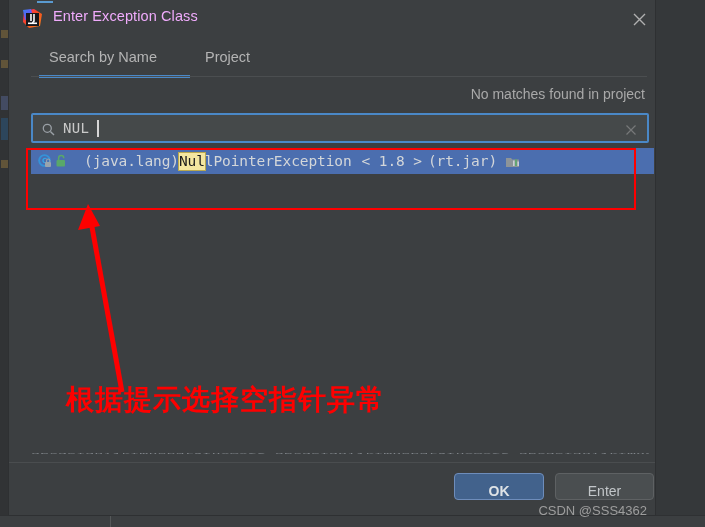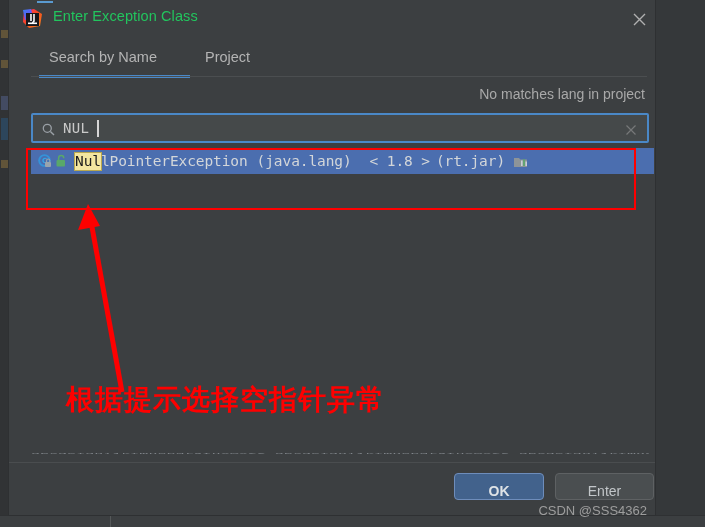--- a/index.html
+++ b/index.html
@@ -84,21 +84,21 @@
   }
   .app-icon {
     position: absolute;
     left: 13px; top: 8px;
     width: 21px; height: 21px;
   }
   .title-text {
     position: absolute;
     left: 44px; top: 8px;
     font-size: 14.5px;
-    color: #22c55e;
+    color: #f0abfc;
     letter-spacing: .1px;
   }
   .close-btn {
     position: absolute;
     left: 612px; top: 4px;
     width: 36px; height: 30px;
     display: flex;
     align-items: center;
     justify-content: center;
   }
@@ -397,21 +397,21 @@
       <div class="tab tab-search">
         <span>Search by Name</span>
       </div>
       <div class="tab tab-project">
         <span>Project</span>
       </div>
       <div class="tab-underline"></div>
     </div>
     <div class="tabs-hairline"></div>
 
-    <div class="no-matches">No matches lang in project</div>
+    <div class="no-matches">No matches found in project</div>
 
     <div class="search-field">
       <div class="search-icon">
         <svg width="13" height="13" viewBox="0 0 13 13">
           <circle cx="5.3" cy="5.3" r="4" stroke="#9aa0a6" stroke-width="1.3" fill="none"></circle>
           <path d="M8.4 8.4 L12 12" stroke="#9aa0a6" stroke-width="1.4" fill="none"></path>
         </svg>
       </div>
       <div class="search-value">NUL</div>
       <div class="caret"></div>
@@ -432,23 +432,23 @@
             <rect x="8" y="9" width="6" height="5" rx="1" fill="#9aa4ad"></rect>
             <path d="M9.6 9 v-1.4 a1.6 1.6 0 0 1 3.2 0 V9" stroke="#9aa4ad" stroke-width="1.1" fill="none"></path>
           </svg>
         </span>
         <span class="icon-unlock">
           <svg width="14" height="14" viewBox="0 0 14 14">
             <rect x="2.5" y="6" width="8.5" height="6.5" rx="1" fill="#59a869"></rect>
             <path d="M4.6 6 V4.2 a2.6 2.6 0 0 1 5.2 0" stroke="#59a869" stroke-width="1.5" fill="none"></path>
           </svg>
         </span>
+        <span class="result-text" style="margin-left:9px;">(java.lang)</span>
         <span class="result-text"><span class="hl">Nul</span><span>lPointerException</span></span>
-        <span class="result-text" style="margin-left:9px;">(java.lang)</span>
-        <span class="result-text" style="margin-left:18px;">&lt; 1.8 &gt;</span>
+        <span class="result-text" style="margin-left:10px;">&lt; 1.8 &gt;</span>
         <span class="result-text" style="margin-left:6px;">(rt.jar)</span>
         <span class="icon-jar">
           <svg width="15" height="15" viewBox="0 0 15 15">
             <path d="M1 4 h5 l1.3 1.6 H14 V13 H1 Z" fill="#8d9499"></path>
             <rect x="8" y="6.5" width="1.6" height="5.5" fill="#c9d0d4"></rect>
             <rect x="10.2" y="5.2" width="1.6" height="6.8" fill="#59a869"></rect>
             <rect x="12.4" y="7.5" width="1.6" height="4.5" fill="#c9d0d4"></rect>
           </svg>
         </span>
       </div>

